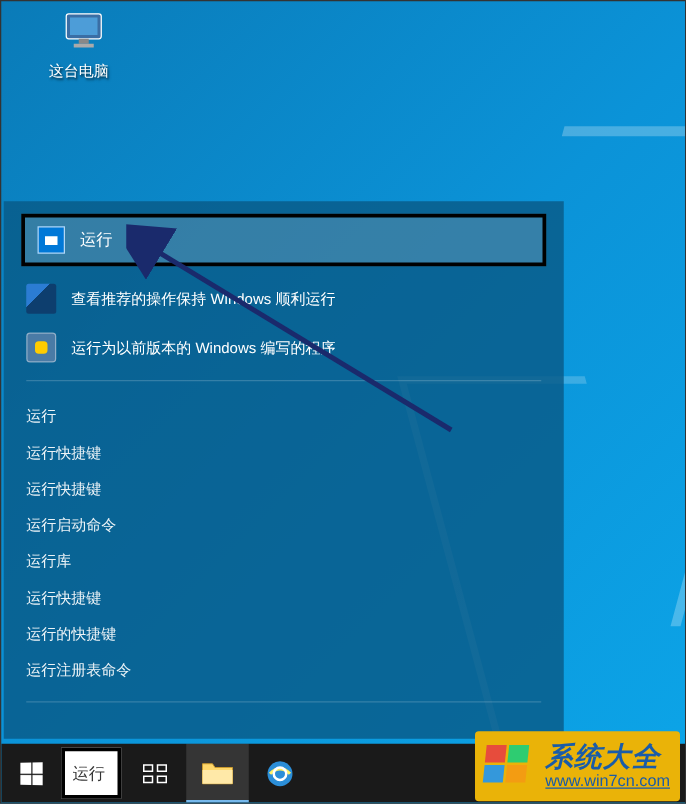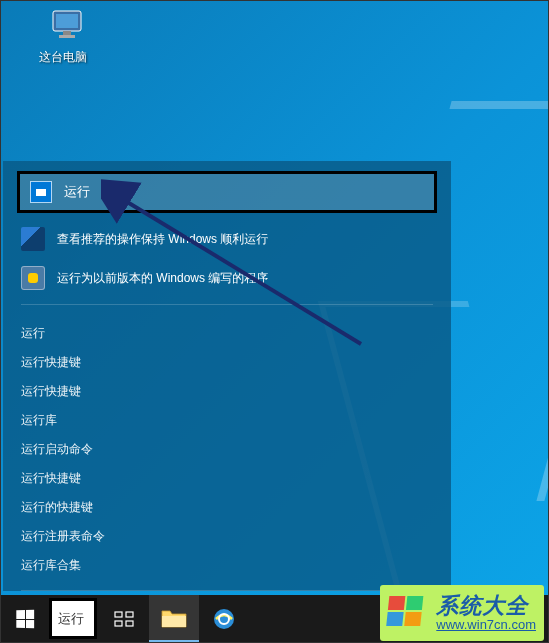--- a/index.html
+++ b/index.html
@@ -249,21 +249,21 @@
     
     
     .watermark {
       position: absolute;
       bottom: 1px;
       right: 4px;
       height: 56px;
       display: flex;
       align-items: center;
       z-index: 30;
-      background: #bef264;
+      background: #eab308;
       padding: 2px 8px 2px 4px;
       border-radius: 3px;
     }
     
     .watermark .win-logo {
       margin-right: 6px;
     }
     
     .watermark .wt-text {
       display: flex;
@@ -336,26 +336,25 @@
     <div class="ri-icon compat"></div>
     <span class="ri-text">运行为以前版本的 Windows 编写的程序</span>
   </div>
 
   <div class="divider"></div>
 
   <div class="search-list">
     <div class="sl-item">运行</div>
     <div class="sl-item">运行快捷键</div>
     <div class="sl-item">运行快捷键</div>
+    <div class="sl-item">运行启动命令</div>
     <div class="sl-item">运行库</div>
-    <div class="sl-item">运行启动命令</div>
     <div class="sl-item">运行快捷键</div>
     <div class="sl-item">运行的快捷键</div>
     <div class="sl-item">运行注册表命令</div>
-    <div class="sl-item">运行库合集</div>
   </div>
 
   <div class="divider"></div>
 
 </div>
 
 <svg class="arrow-svg" viewBox="0 0 280 200">
   <defs>
     <marker id="ahead" markerWidth="14" markerHeight="14" refX="3" refY="6" orient="auto">
       <polygon points="0 0, 12 6, 0 12" fill="#1a2a6c"></polygon>

